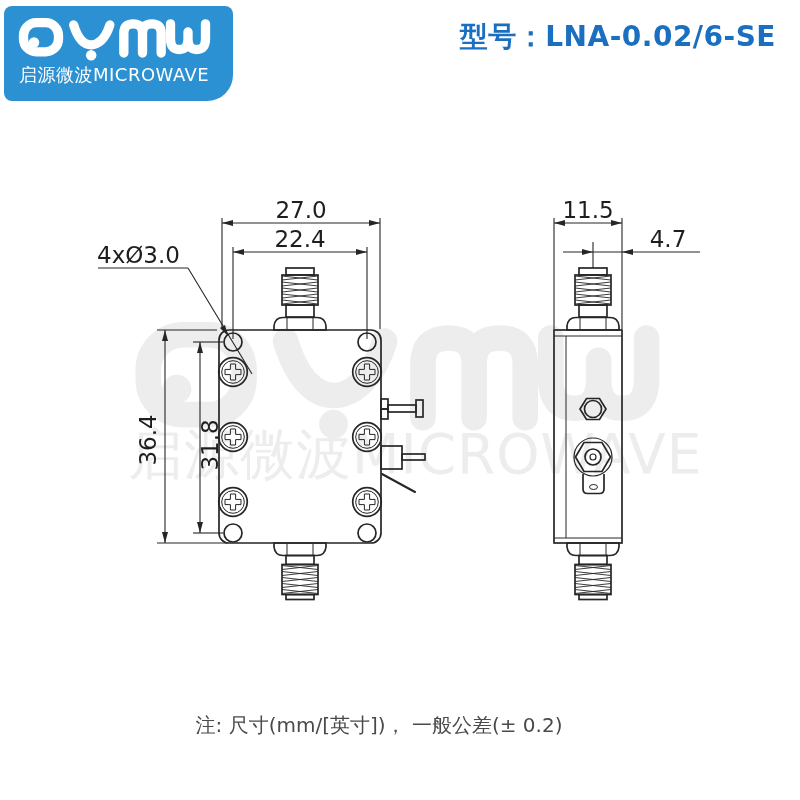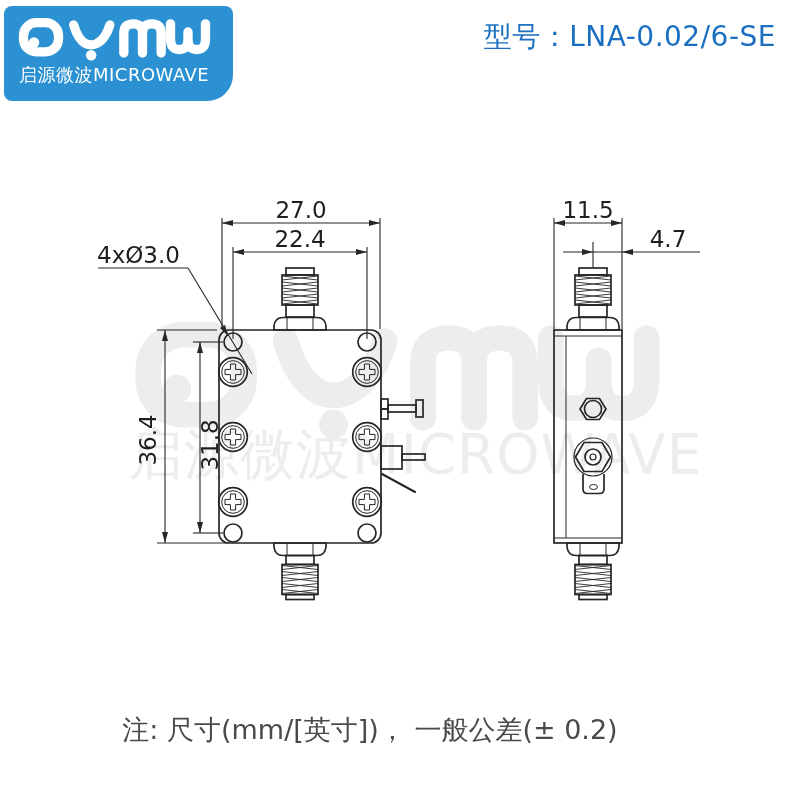--- a/index.html
+++ b/index.html
@@ -18,42 +18,42 @@
     border-radius:8px 8px 26px 8px;
   }
   .logo-glyphs{position:absolute;left:14px;top:12px;overflow:visible;color:#ffffff;}
   .brand-text{
     position:absolute;left:15px;top:57px;
     color:#ffffff;font-size:18px;letter-spacing:.5px;white-space:nowrap;
   }
   
   .header-right{position:absolute;right:24px;top:18px;text-align:right;}
   .model-line{
-    color:#1b6fc0;font-size:28px;letter-spacing:.5px;white-space:nowrap;
+    color:#1b6fc0;font-size:28px;letter-spacing:.5px;white-space:nowrap;font-weight:bold;
   }
   .custom-note{
     margin-top:6px;color:#2e2e2e;font-size:17px;white-space:nowrap;
   }
   
   .watermark-glyphs{position:absolute;left:135px;top:322px;overflow:visible;color:#ededed;z-index:0;}
   .watermark-text{
     position:absolute;left:128px;top:418px;z-index:0;
     color:#ededed;font-size:55px;letter-spacing:1px;white-space:nowrap;
   }
   
   .drawing{position:absolute;left:0;top:0;z-index:1;}
   .drawing .obj{stroke:#262626;fill:none;stroke-width:1.7px;}
   .drawing .thin{stroke:#262626;fill:none;stroke-width:1px;}
   .drawing .dim{stroke:#262626;fill:none;stroke-width:1.1px;}
   .drawing .arr{fill:#262626;stroke:none;}
   .drawing text{fill:#1e1e1e;font-size:23px;font-family:"DejaVu Sans","Liberation Sans",sans-serif;}
   
   .footer-note{
-    position:absolute;left:8px;top:712px;width:724px;
-    text-align:center;color:#4a4a4a;font-size:27px;z-index:2;
+    position:absolute;left:17px;top:712px;width:724px;
+    text-align:center;color:#4a4a4a;font-size:20px;z-index:2;
   }
 </style>
 </head>
 <body>
 
 <div class="logo-block">
   <svg class="logo-glyphs" width="200" height="42" viewBox="0 0 170 36">
     <defs>
       <g id="logo-glyphs" stroke="currentColor" fill="none" stroke-width="8" stroke-linecap="round" stroke-linejoin="round">
         <rect x="4" y="4" width="30" height="25" rx="11"></rect>

